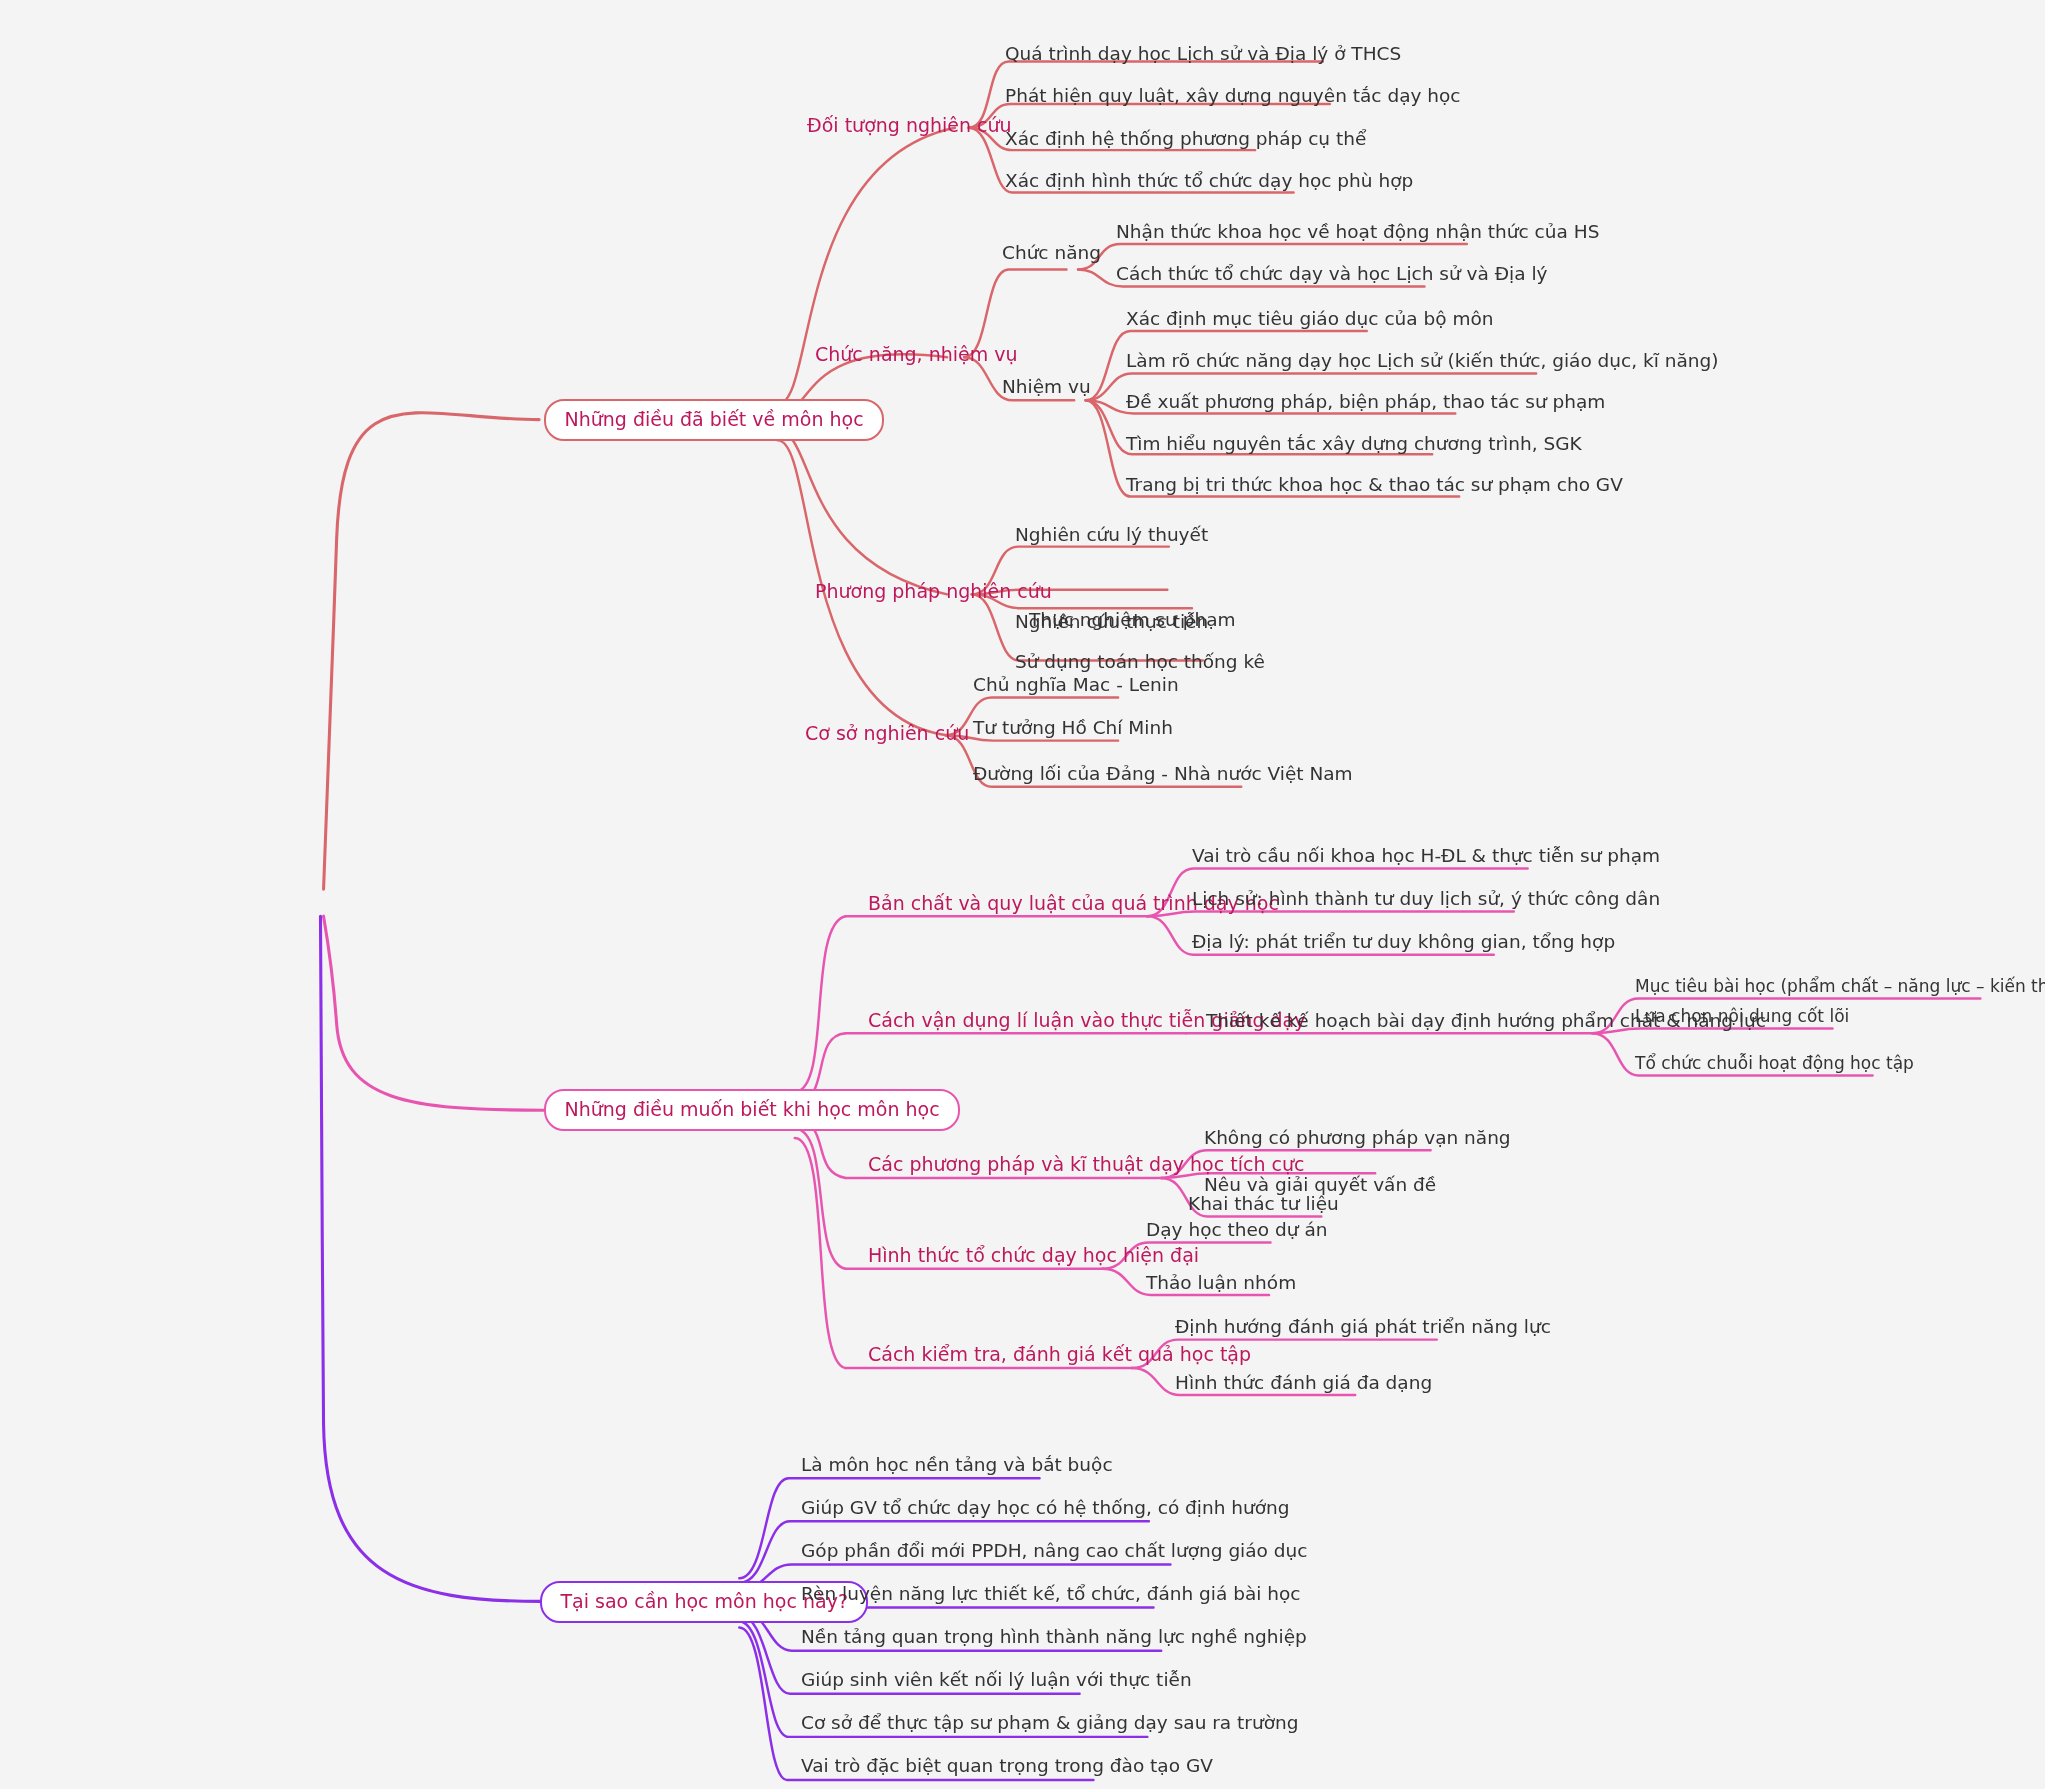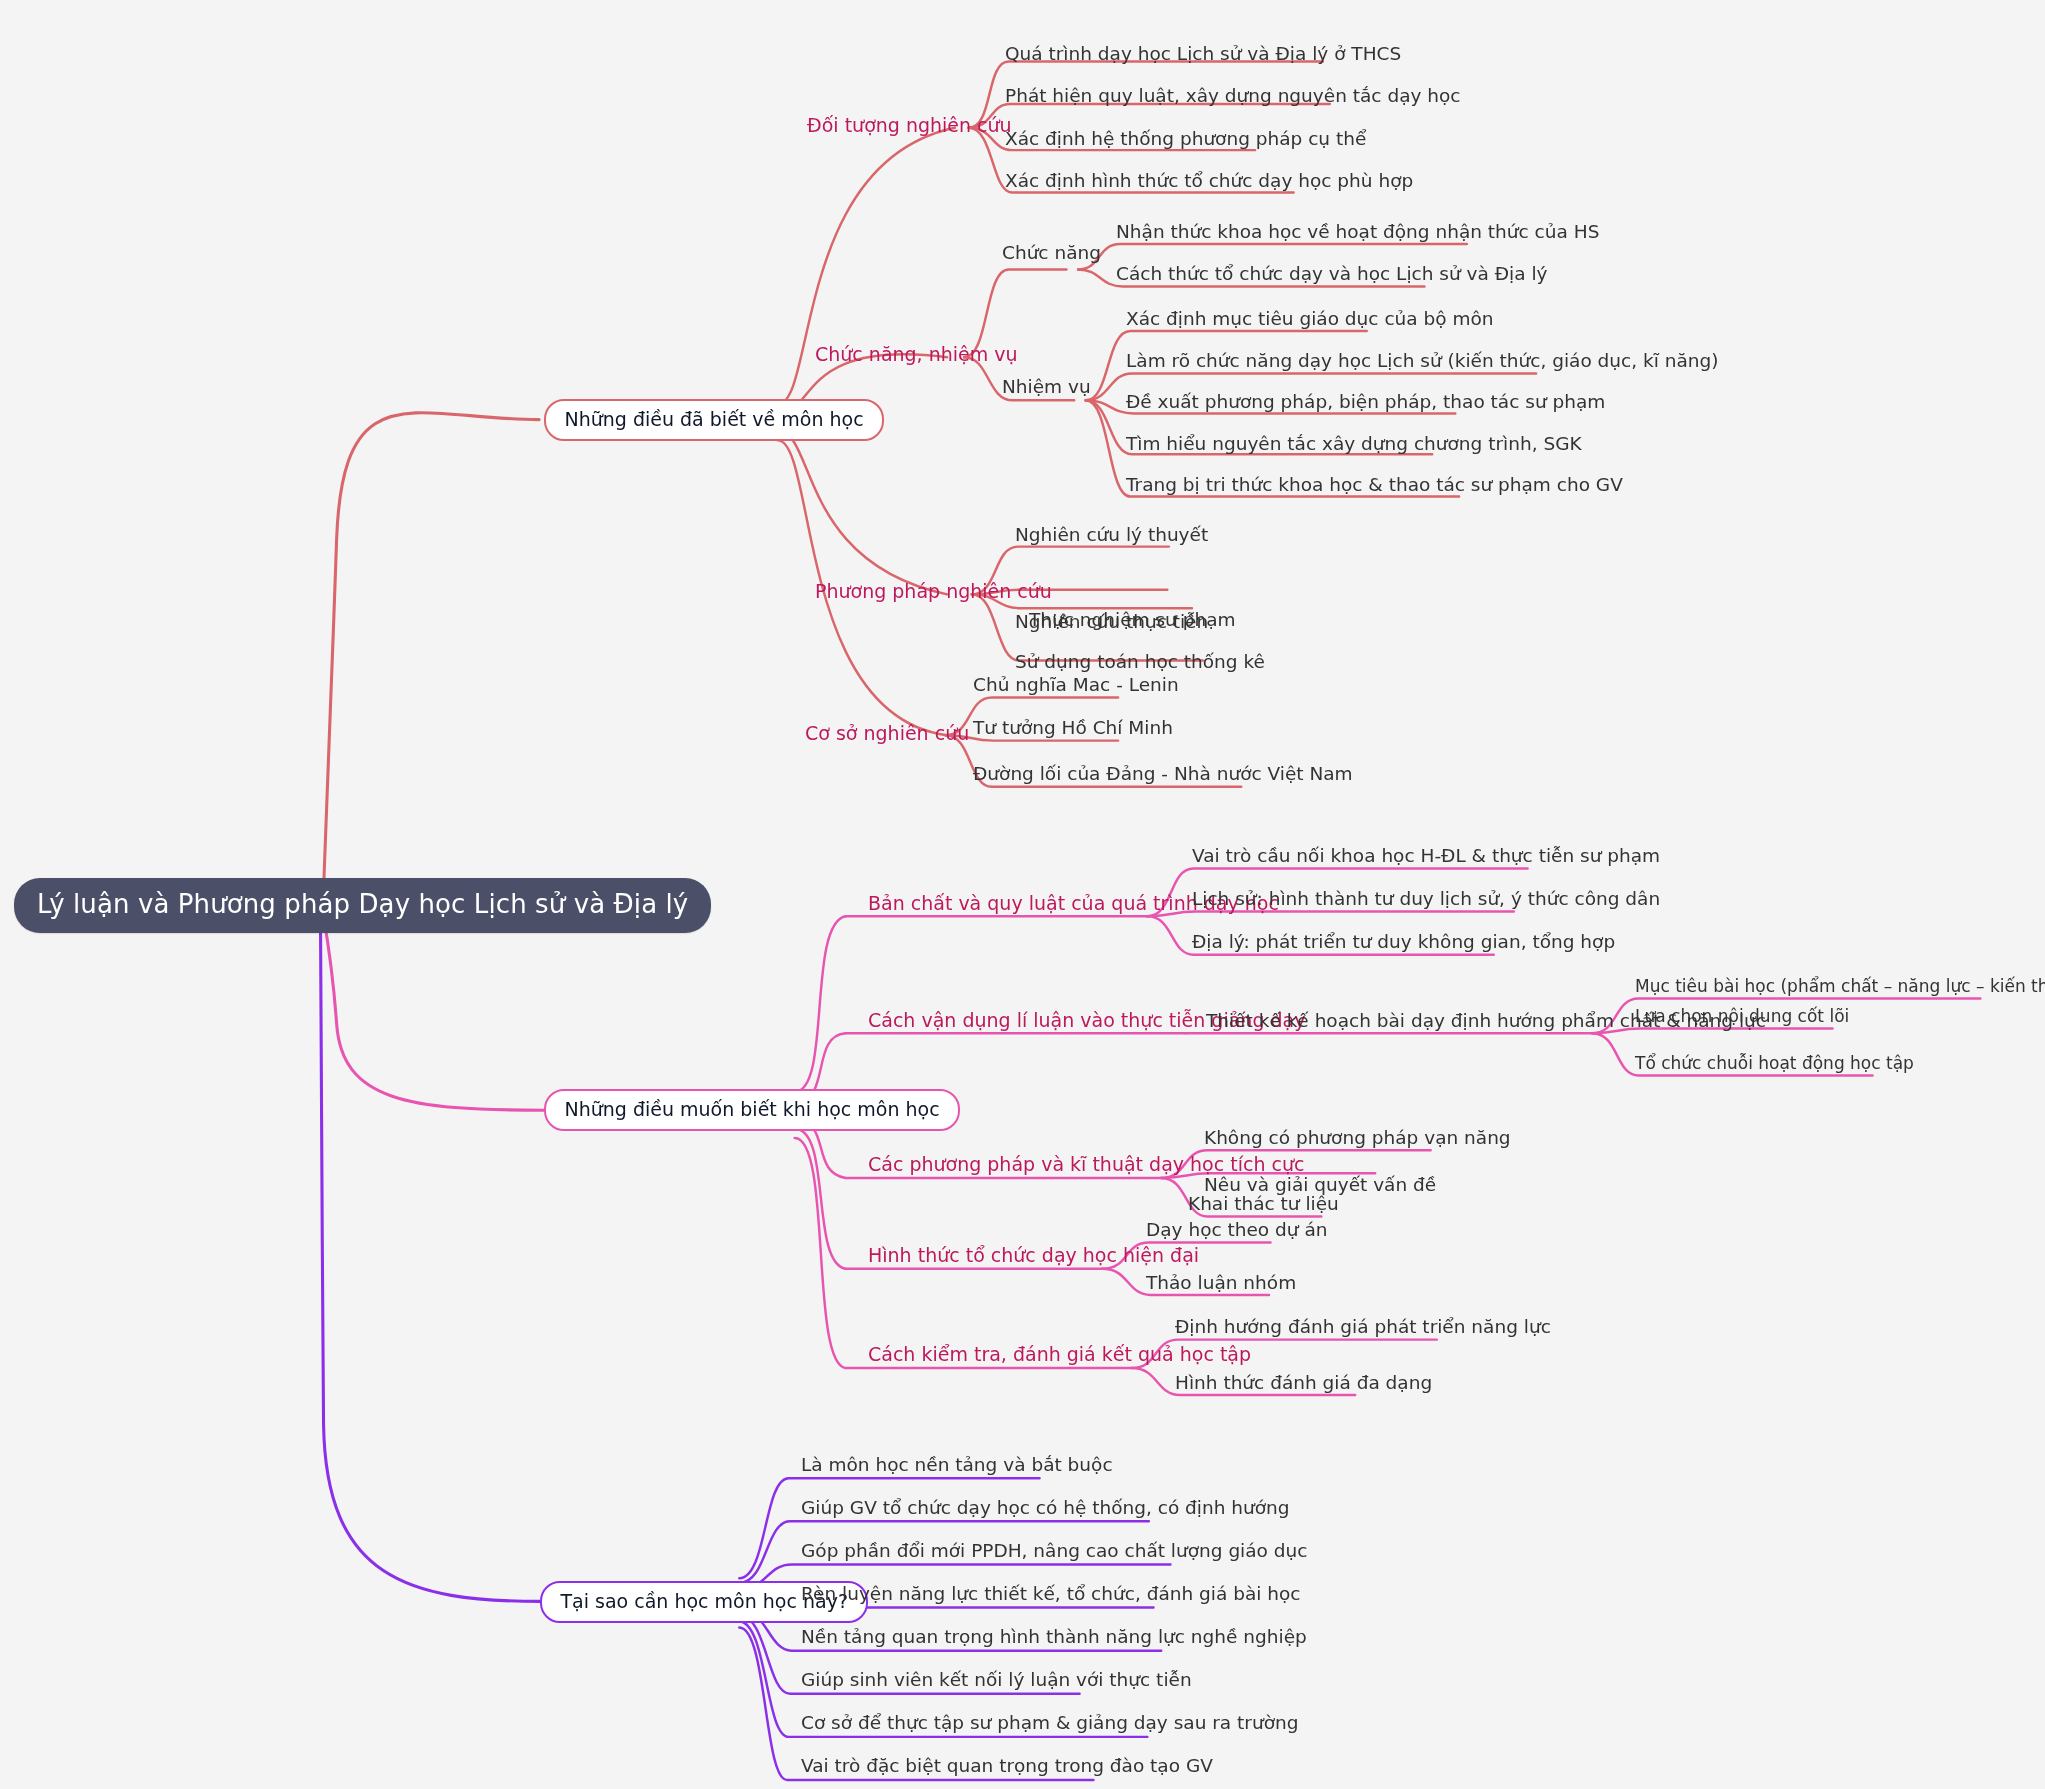--- a/index.html
+++ b/index.html
@@ -23,21 +23,21 @@
     letter-spacing:0.1px;
     box-shadow:0 0.8px 1.5px rgba(0,0,0,.12);
   }
   
   .lvl1{
     background:#ffffff;
     border:2.3px solid #d9666a;
     border-radius:20px;
     padding:7px 18.5px 9.2px 18.5px;
     font-size:19px;
-    color:#0f172a;
+    color:#be185d;
   }
   .lvl1.pink{border-color:#e855b0;}
   .lvl1.purple{border-color:#8b2fe8;}
 
   
   .lvl2{font-size:19px;color:#be185d;}
   .lvl3{font-size:18.5px;color:#333333;}
   .lvl4{font-size:17px;color:#333333;}
 </style>
 </head>
@@ -148,23 +148,20 @@
       <path d="M960,2056 C996,2056 994,1976 1026,1976 L1492,1976"></path>
       <path d="M960,2064 C996,2064 996,2032 1028,2032 L1520,2032"></path>
       <path d="M960,2072 C996,2072 998,2088 1030,2088 L1498,2088"></path>
       <path d="M960,2090 C996,2090 998,2144 1028,2144 L1508,2144"></path>
       <path d="M960,2098 C996,2098 996,2200 1026,2200 L1402,2200"></path>
       <path d="M960,2106 C996,2106 994,2256 1024,2256 L1490,2256"></path>
       <path d="M960,2114 C996,2114 992,2312 1022,2312 L1420,2312"></path>
     </g>
   </svg>
 
-  <div class="node root" style="left:14px;top:878px;">
-    <span>Lý luận và Phương pháp Dạy học Lịch sử và Địa lý</span>
-  </div>
 
   <div class="node lvl1" style="left:544px;top:399px;">
     <span>Những điều đã biết về môn học</span>
   </div>
 
   <div class="node lvl2" style="left:807px;top:114px;">
     <span>Đối tượng nghiên cứu</span>
   </div>
   <div class="node lvl3" style="left:1005px;top:43px;">
     <span>Quá trình dạy học Lịch sử và Địa lý ở THCS</span>

